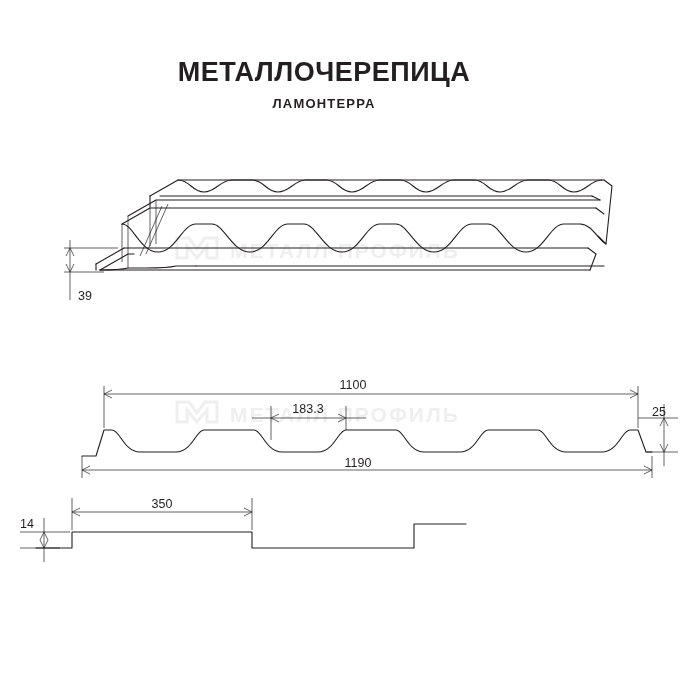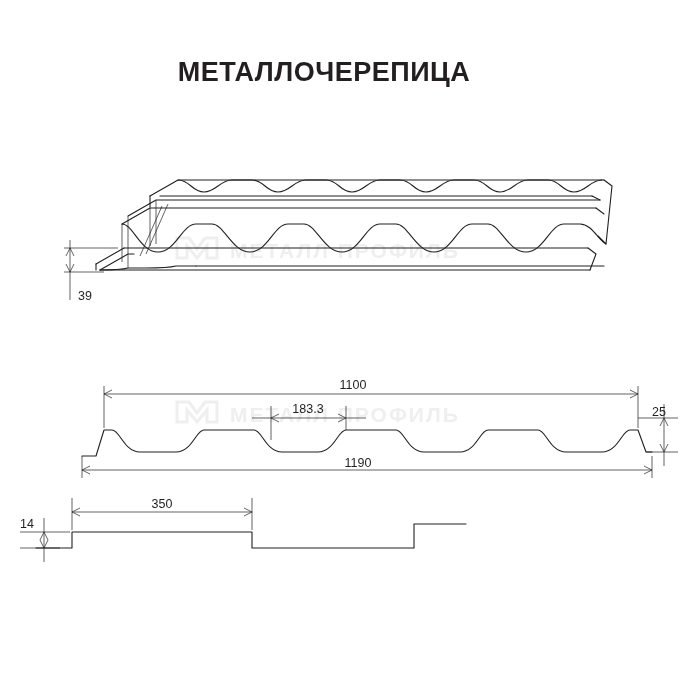--- a/index.html
+++ b/index.html
@@ -98,20 +98,21 @@
     <g>
       <g transform="translate(175,400)">
         <path class="wm-shape" d="M2,22 L2,2 L14,2 L22,13 L30,2 L42,2 L42,22 L32,22 L32,10 L22,22 L12,10 L12,22 Z"></path>
       </g>
       <text class="wm-text" x="230" y="422">МЕТАЛЛ ПРОФИЛЬ</text>
     </g>
   </svg>
 
   <div class="title-block">
     <div class="title-main">МЕТАЛЛОЧЕРЕПИЦА</div>
+    <div class="title-sub">ЛАМОНТЕРРА</div>
   </div>
 
   <svg width="700" height="700">
     <g>
 
       <path class="ln" d="M150,196 L178,180 L604,180"></path>
       <path class="ln" d="M150,196 L150,206"></path>
 
       <path class="ln" d="M178,180
         C190,180 192,192 204,192

